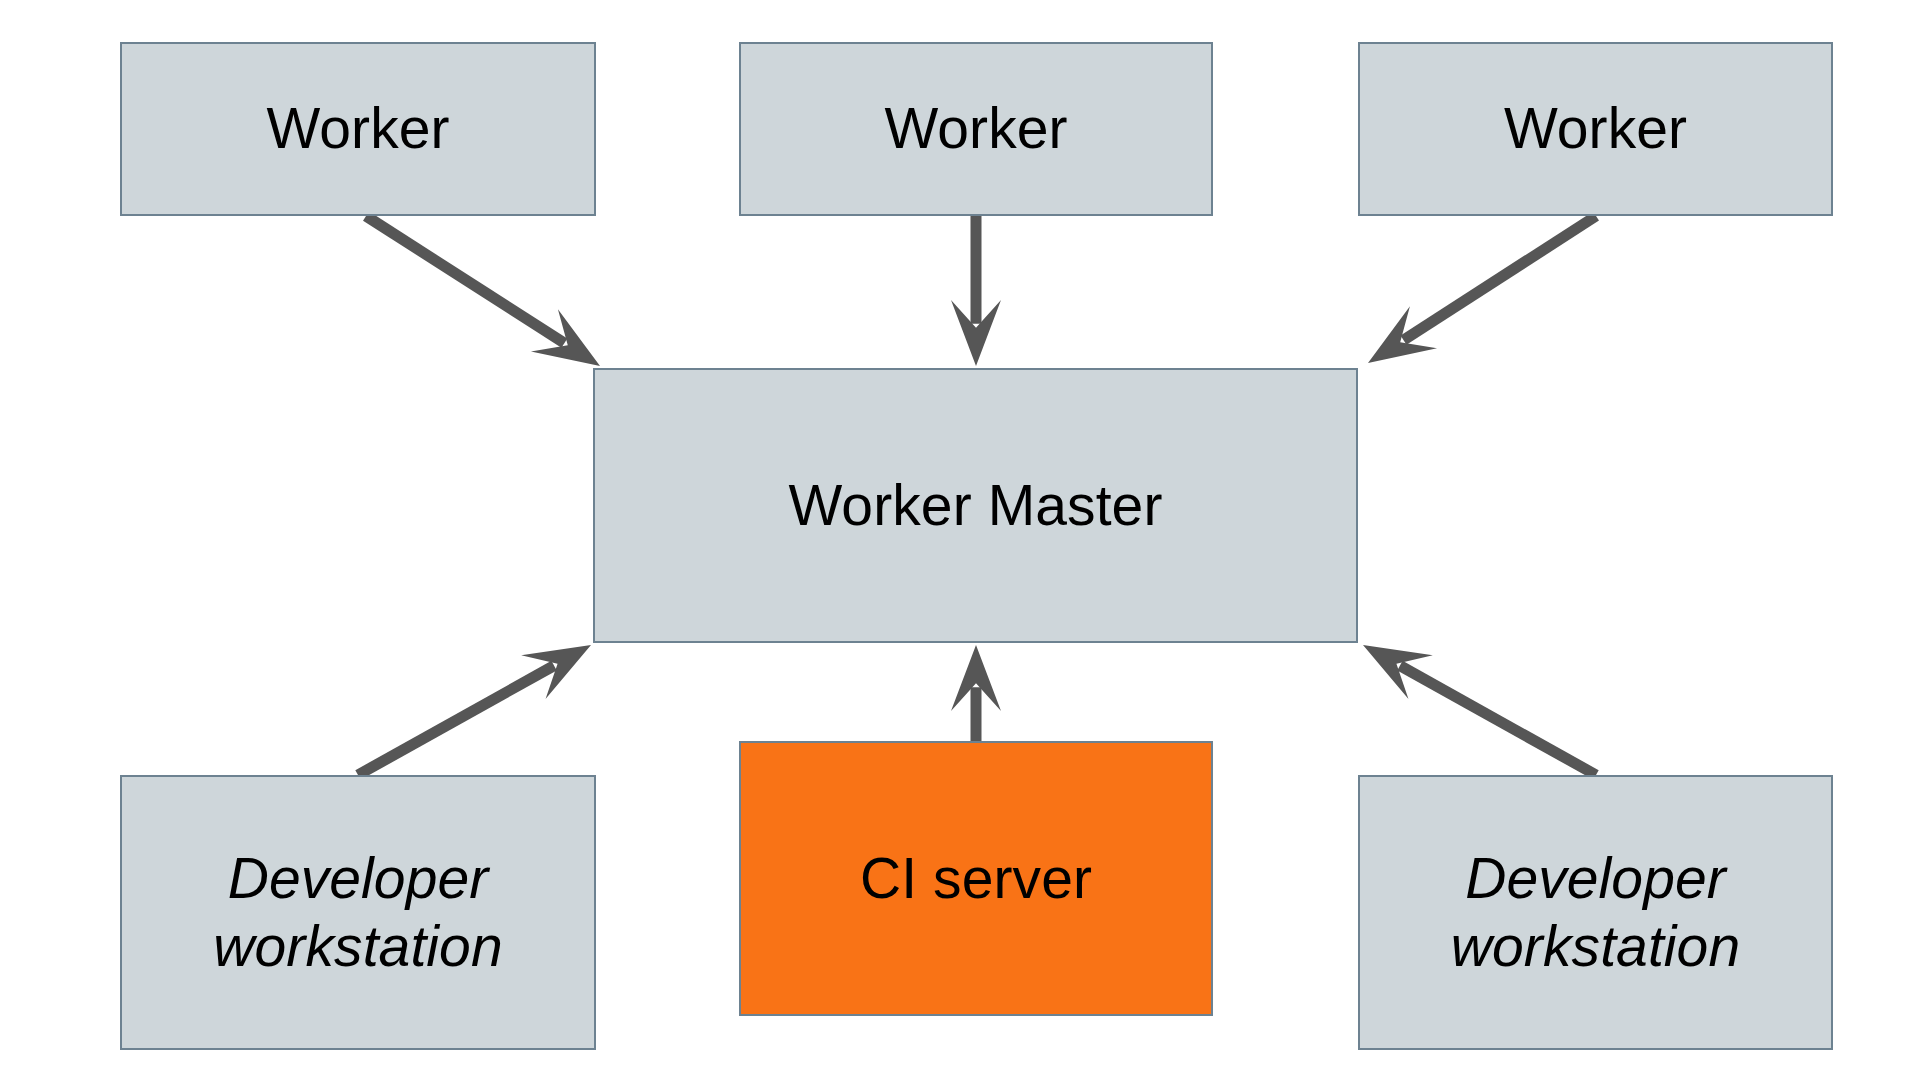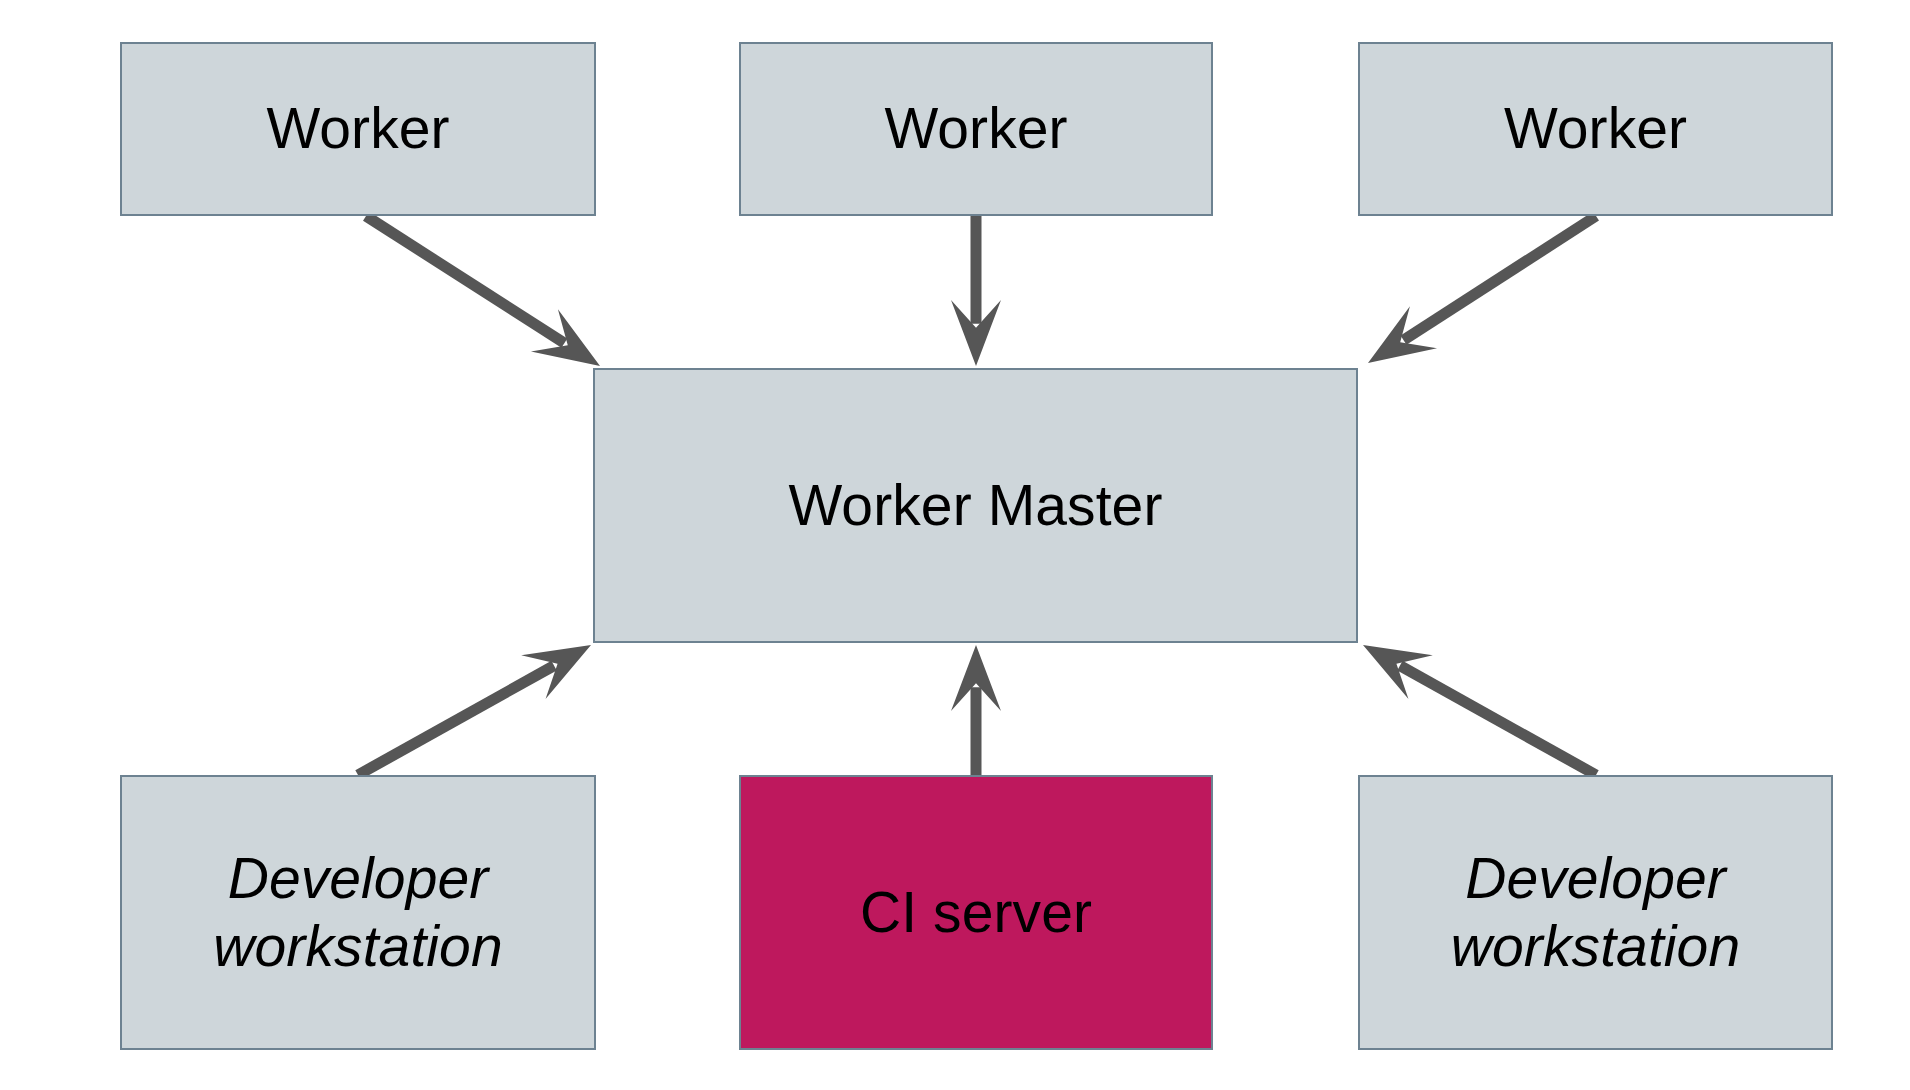--- a/index.html
+++ b/index.html
@@ -86,21 +86,21 @@
 
   <div class="node node-master" style="left: 593px; top: 368px; width: 765px; height: 275px; background: rgb(206, 214, 218); border-color: rgb(109, 130, 145); color: rgb(0, 0, 0);">
     <span class="node-label">Worker Master</span>
   </div>
 
   <div class="node node-dev" style="left: 120px; top: 775px; width: 476px; height: 275px; background: rgb(206, 214, 218); border-color: rgb(109, 130, 145); color: rgb(0, 0, 0);">
     <span class="node-label">Developer
 workstation</span>
   </div>
 
-  <div class="node node-ci" style="left: 739px; top: 775px; width: 474px; height: 275px; background: #be185d; border-color: rgb(109, 130, 145); color: rgb(0, 0, 0);">
+  <div class="node node-ci" style="left: 739px; top: 741px; width: 474px; height: 275px; background: #f97316; border-color: rgb(109, 130, 145); color: rgb(0, 0, 0);">
     <span class="node-label">CI server</span>
   </div>
 
   <div class="node node-dev" style="left: 1358px; top: 775px; width: 475px; height: 275px; background: rgb(206, 214, 218); border-color: rgb(109, 130, 145); color: rgb(0, 0, 0);">
     <span class="node-label">Developer
 workstation</span>
   </div>
 
 </div>
 

